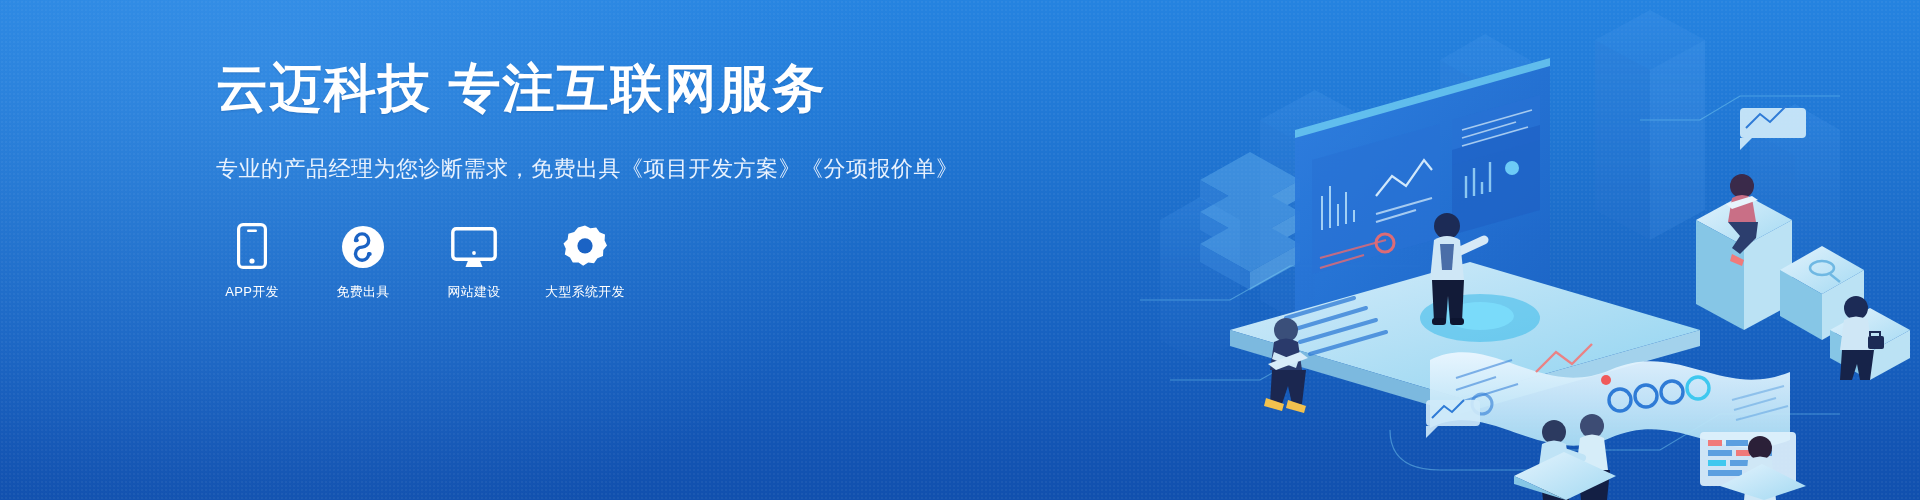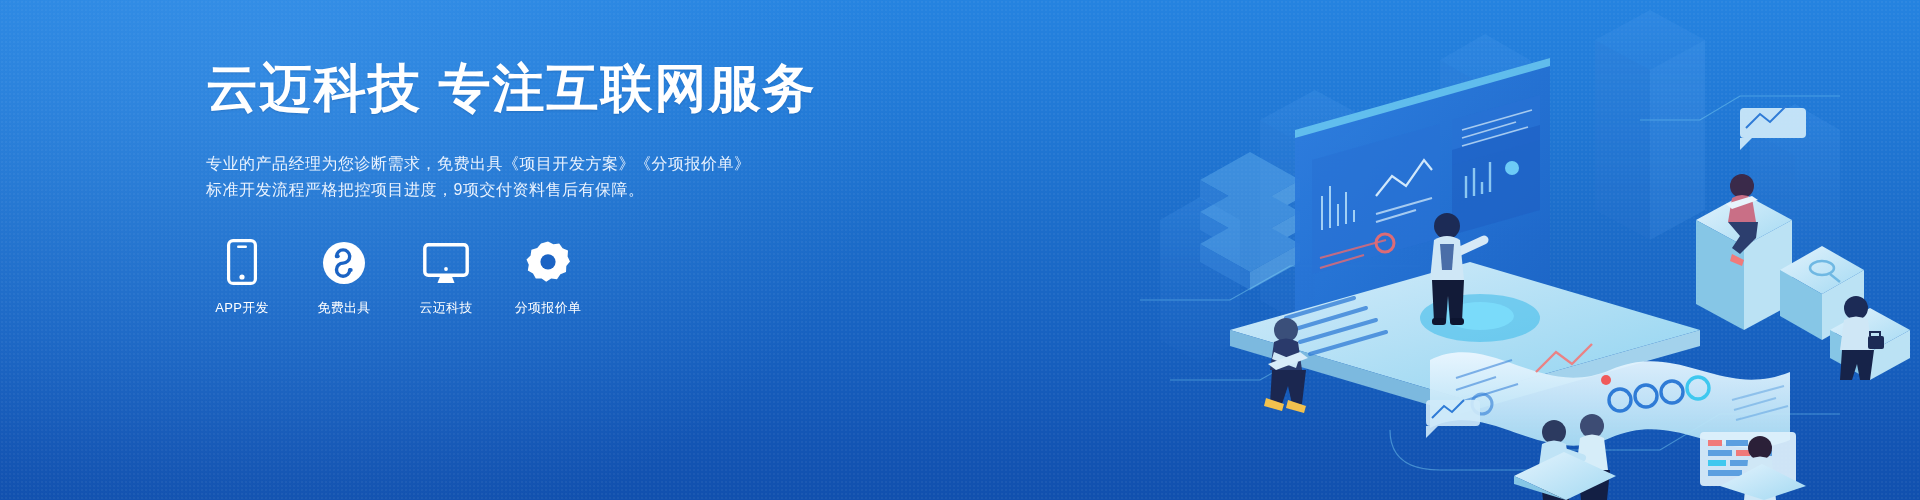--- a/index.html
+++ b/index.html
@@ -21,37 +21,37 @@
     pointer-events:none;
   }
   #bg-glow{
     position:absolute;left:-200px;top:-260px;width:1200px;height:900px;
     background:radial-gradient(ellipse at 40% 35%, rgba(90,170,245,.30) 0%, rgba(90,170,245,0) 62%);
     pointer-events:none;
   }
 
   
   #text-block{
-    position:absolute;left:206px;top:60px;width:700px;
+    position:absolute;left:216px;top:60px;width:700px;
   }
   #headline{
     font-size:52px;font-weight:bold;color:#ffffff;
     letter-spacing:2px;line-height:1.1;
     margin:0 0 34px 0;white-space:nowrap;
     text-shadow:0 1px 2px rgba(0,40,90,.18);
   }
   .sub-line{
-    font-size:16px;color:#e9f2fe;line-height:1.62;
+    font-size:22px;color:#e9f2fe;line-height:1.62;
     white-space:nowrap;letter-spacing:.5px;font-weight:normal;
   }
   #subtitle{margin:0 0 34px 0;}
 
   
   #services{
-    display:flex;align-items:flex-end;gap:8px;margin-top:8px;
+    display:flex;align-items:flex-end;gap:17px;margin-top:8px;
   }
   .service{
     width:72px;display:flex;flex-direction:column;align-items:center;
     margin-right:22px;
   }
   .service-icon{
     height:48px;width:48px;display:flex;align-items:flex-end;justify-content:center;
     margin-bottom:14px;
   }
   .service-icon svg{display:block;}
@@ -316,21 +316,20 @@
       </g>
     </svg>
   </div>
 
   <div id="text-block">
 
     <h1 id="headline">云迈科技 专注互联网服务</h1>
 
     <div id="subtitle">
       <div class="sub-line">专业的产品经理为您诊断需求，免费出具《项目开发方案》《分项报价单》</div>
-      <div class="sub-line">标准开发流程严格把控项目进度，9项交付资料售后有保障。</div>
     </div>
 
     <div id="services">
 
       <div class="service">
         <span class="service-icon">
           <svg width="30" height="46" viewBox="0 0 30 46">
             <rect x="1.6" y="1.6" width="26.8" height="42.8" rx="4.5" ry="4.5" fill="none" stroke="#ffffff" stroke-width="3.2"></rect>
             <rect x="10" y="6.5" width="10" height="2.6" rx="1.3" fill="#ffffff"></rect>
             <circle cx="15" cy="38" r="2.6" fill="#ffffff"></circle>
@@ -353,31 +352,31 @@
 
 
       <div class="service">
         <span class="service-icon">
           <svg width="46" height="42" viewBox="0 0 46 42">
             <rect x="1.8" y="1.8" width="42.4" height="30.4" rx="3.4" fill="none" stroke="#ffffff" stroke-width="3.4"></rect>
             <circle cx="23" cy="26" r="1.9" fill="#ffffff"></circle>
             <path d="M17 33.5 L14.5 40 L31.5 40 L29 33.5 Z" fill="#ffffff"></path>
           </svg>
         </span>
-        <span class="service-label">云迈科技</span>
+        <span class="service-label">网站建设</span>
       </div>
 
       <div class="service">
         <span class="service-icon">
           <svg width="44" height="44" viewBox="0 0 44 44">
             <path d="M22 0.5 L27.4 3.2 L33.2 2.4 L36.6 7.2 L42 9.4 L41.6 15.4 L44 20.6
                      L40.3 25 L40 31 L34.4 33.2 L31 38.2 L25.2 37.6 L20.2 40.8 L15.6 37.4
                      L9.8 37.6 L7 32.4 L1.8 29.6 L2.8 23.8 L0.5 18.6 L4.6 14.6 L5.4 8.8
                      L11.2 7 L15 2.4 Z" fill="#ffffff"></path>
             <circle cx="22" cy="20.8" r="7.6" fill="#1b63c4"></circle>
           </svg>
         </span>
-        <span class="service-label">分项报价单</span>
+        <span class="service-label">大型系统开发</span>
       </div>
 
     </div>
   </div>
 </div>
 
 </body></html>

